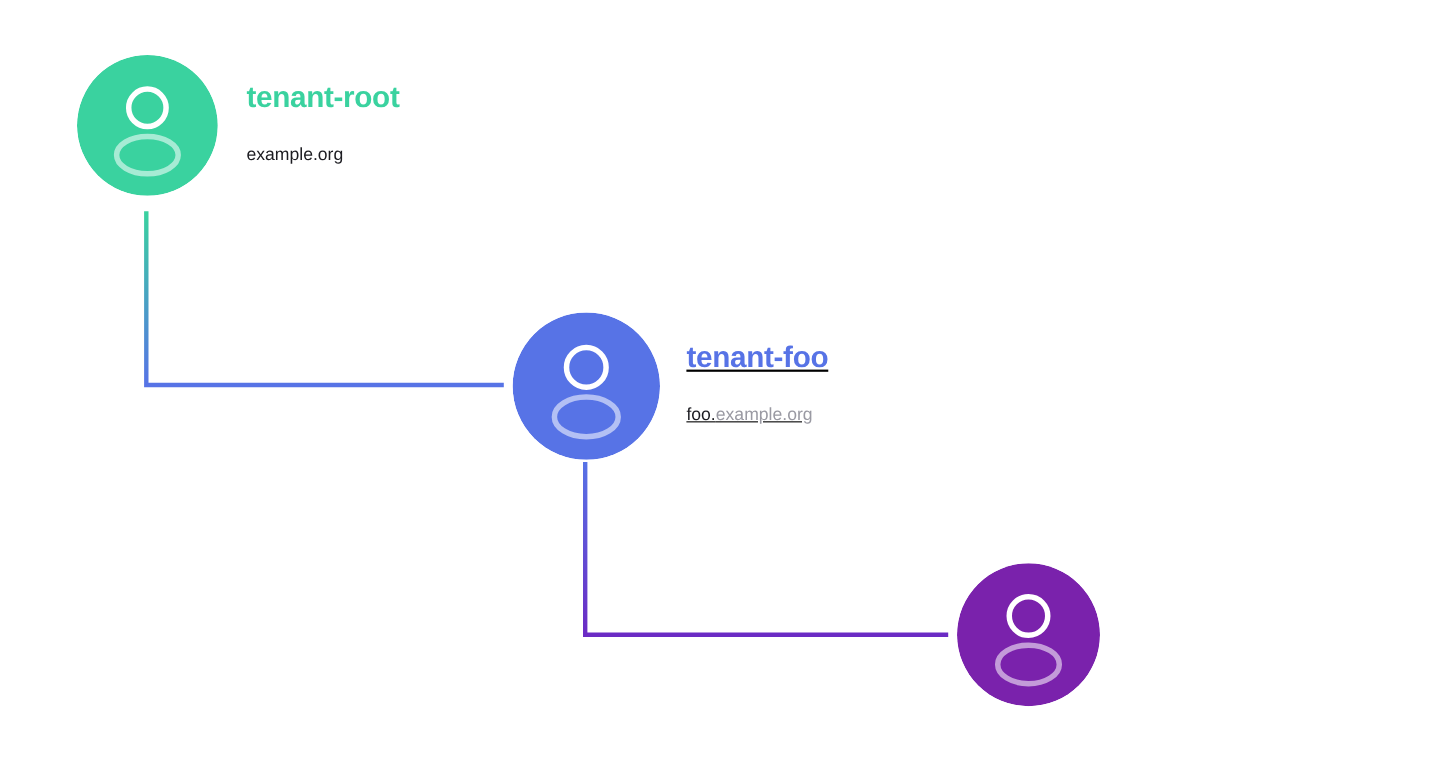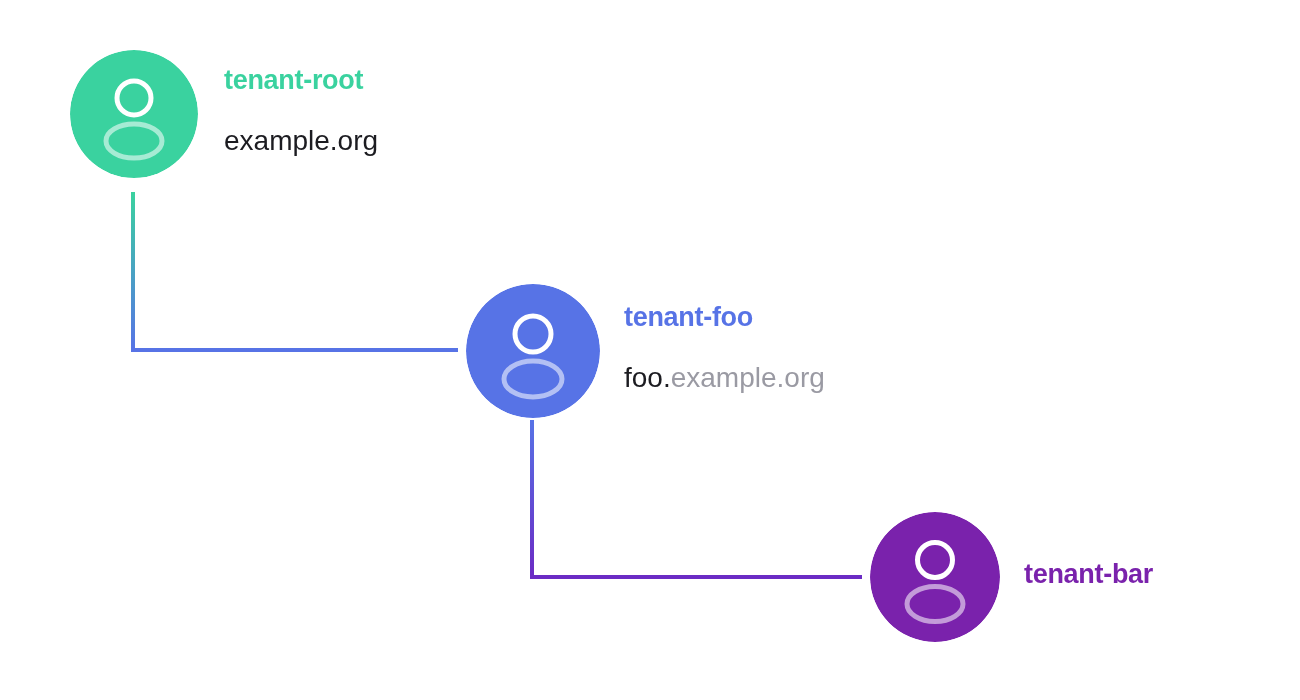--- a/index.html
+++ b/index.html
@@ -52,21 +52,21 @@
 
   .node-title {
     font-size: 27px;
     font-weight: bold;
     letter-spacing: -0.3px;
     line-height: 1.1;
     white-space: nowrap;
   }
 
   .node-subtitle {
-    font-size: 28px;
+    font-size: 16px;
     font-weight: normal;
     line-height: 1.2;
     margin-top: 28px;
     white-space: nowrap;
     color: #9a9aa3;
   }
 
   .sub-prefix {
     color: #1c1c21;
   }
@@ -74,21 +74,21 @@
   .sub-suffix {
     color: #9a9aa3;
   }
 
   
   #node-root   { left: 70px;  top: 50px;  }
   #node-foo    { left: 466px; top: 284px; }
   #node-bar    { left: 870px; top: 512px; }
 
   #node-root .node-labels { margin-left: 26px; margin-top: -4px; }
-  #node-foo  .node-labels { margin-left: 24px; margin-top: -4px; }
+  #node-foo  .node-labels { margin-left: 24px; margin-top: -4px; text-decoration: underline; }
   #node-bar  .node-labels { margin-left: 24px; margin-top: -4px; }
 </style>
 </head>
 <body>
 
 <div id="diagram">
 
   <svg id="connector-layer" viewBox="0 0 1300 700" width="1300" height="700" xmlns="http://www.w3.org/2000/svg">
     <defs>
       <linearGradient id="grad-root-foo" x1="0" y1="0" x2="0" y2="1">
@@ -134,17 +134,16 @@
     </div>
   </div>
 
   <div class="node" id="node-bar">
     <svg class="node-avatar" width="130" height="130" viewBox="0 0 130 130" xmlns="http://www.w3.org/2000/svg">
       <circle cx="65" cy="65" r="65" fill="#7a22ac"></circle>
       <circle cx="65" cy="48" r="17.5" fill="none" stroke="#ffffff" stroke-width="5"></circle>
       <ellipse cx="65" cy="92" rx="28" ry="17.5" fill="none" stroke="#ffffff" stroke-opacity="0.55" stroke-width="5"></ellipse>
     </svg>
     <div class="node-labels">
-      <div class="node-title" style="color:#7a22ac">tenant-bar</div>
     </div>
   </div>
 
 </div>
 
 </body></html>

